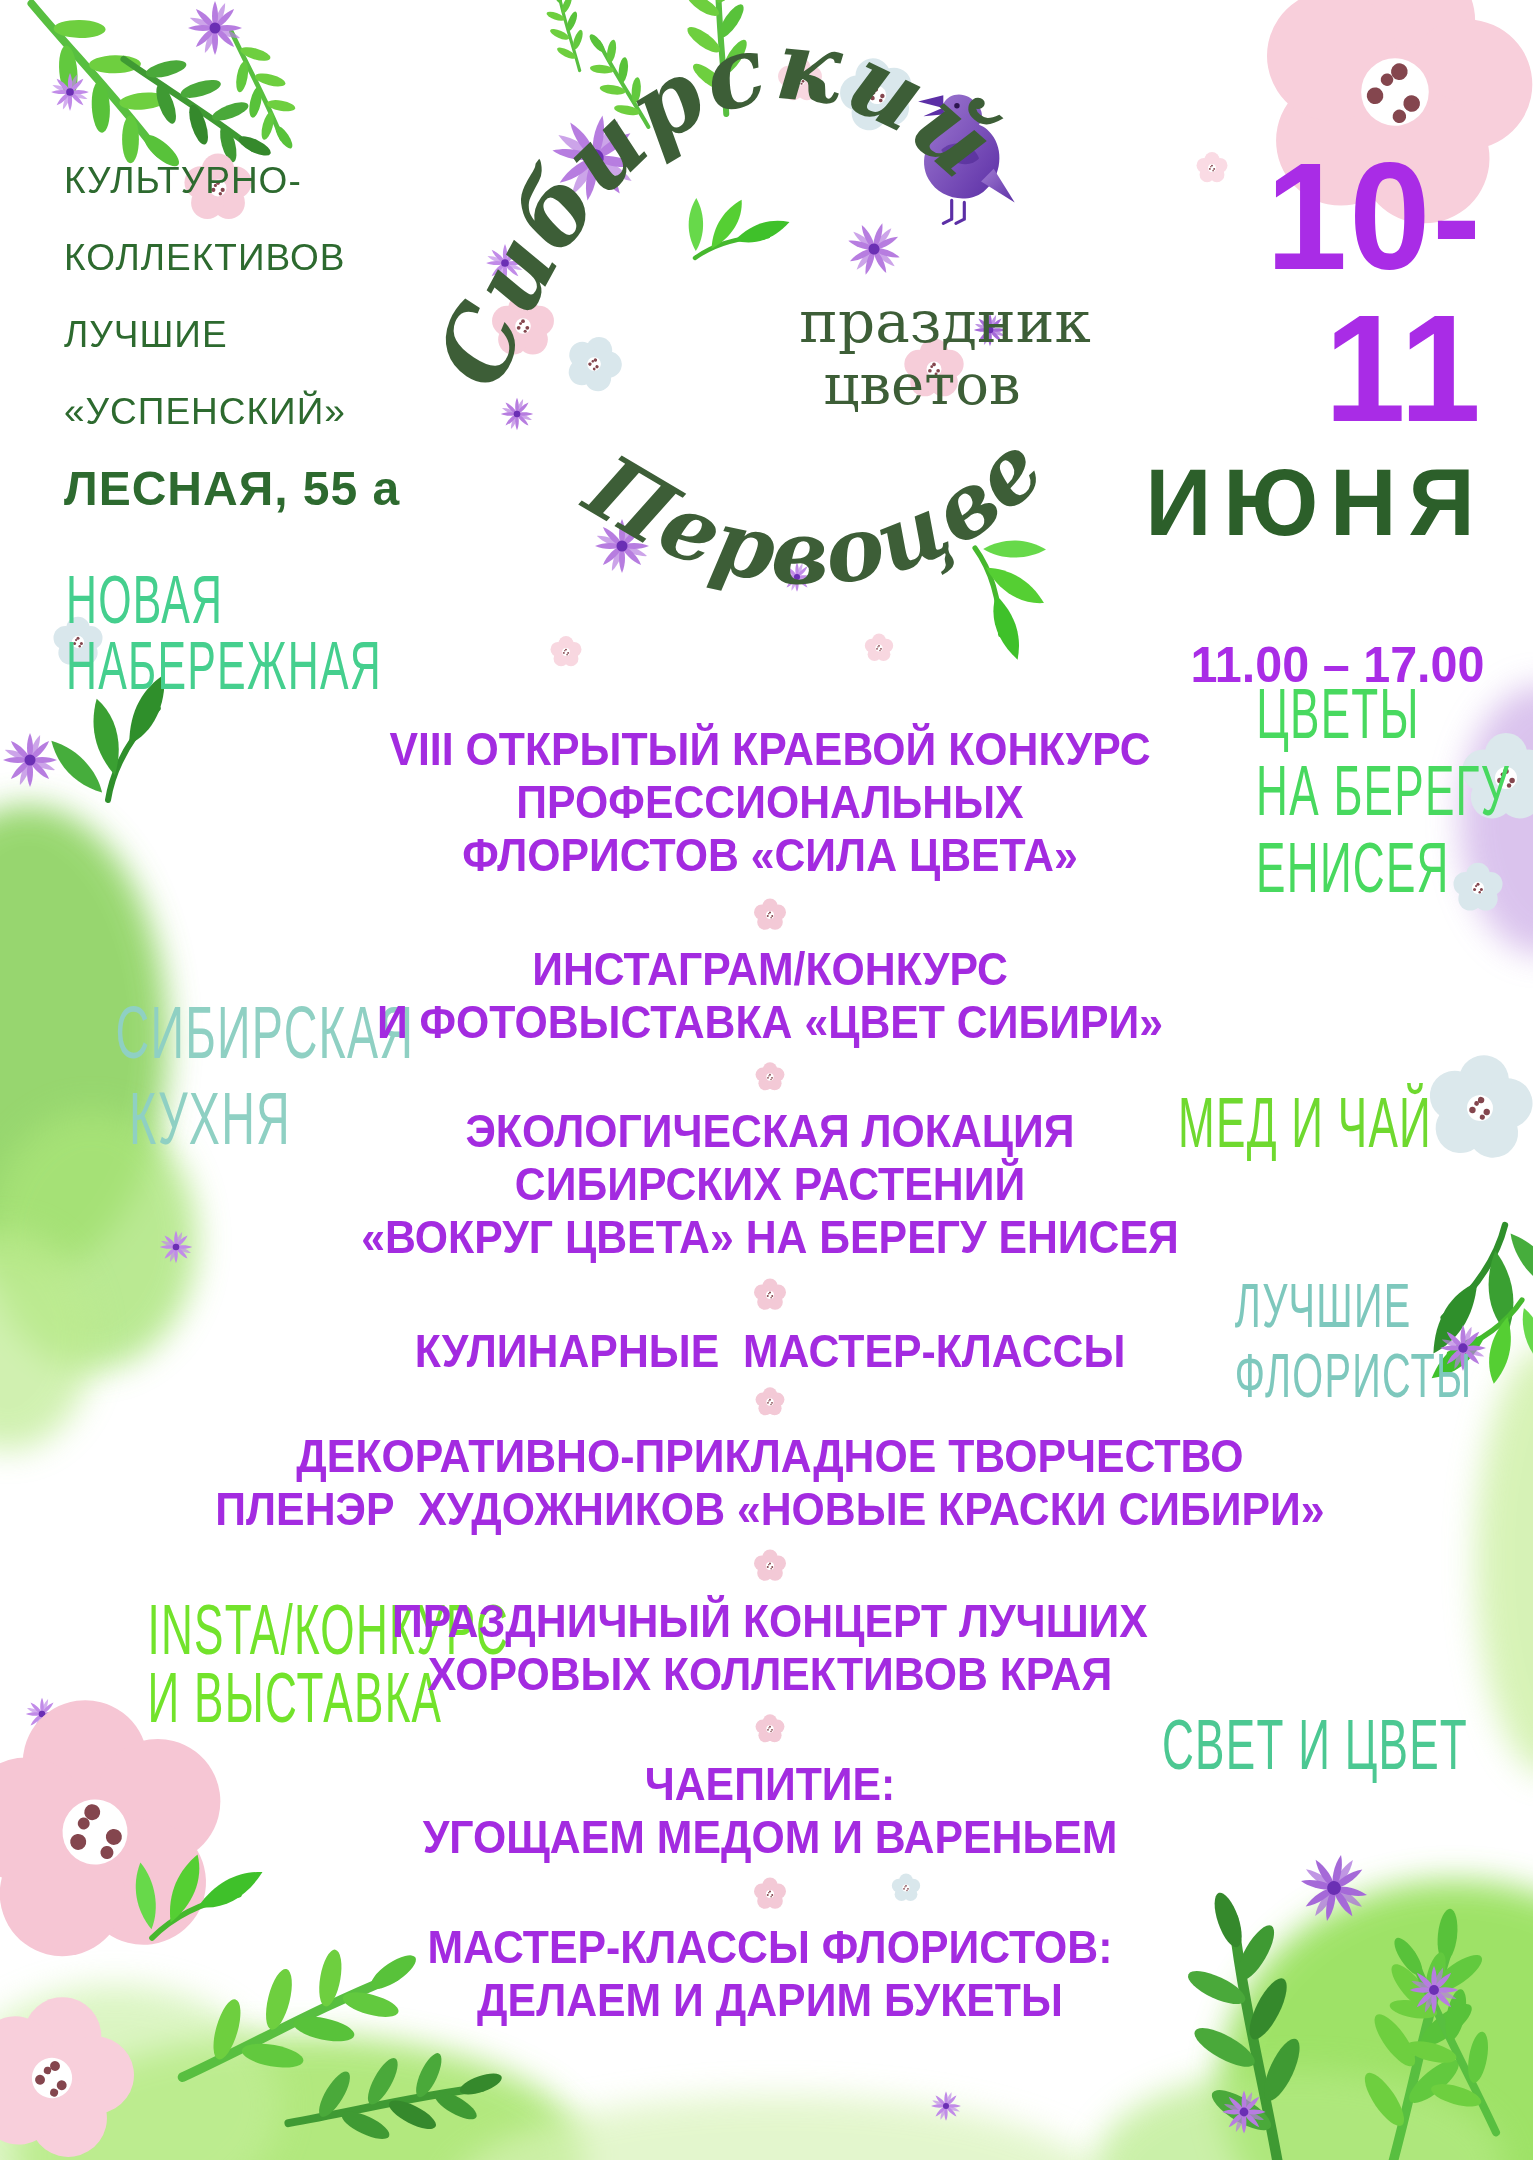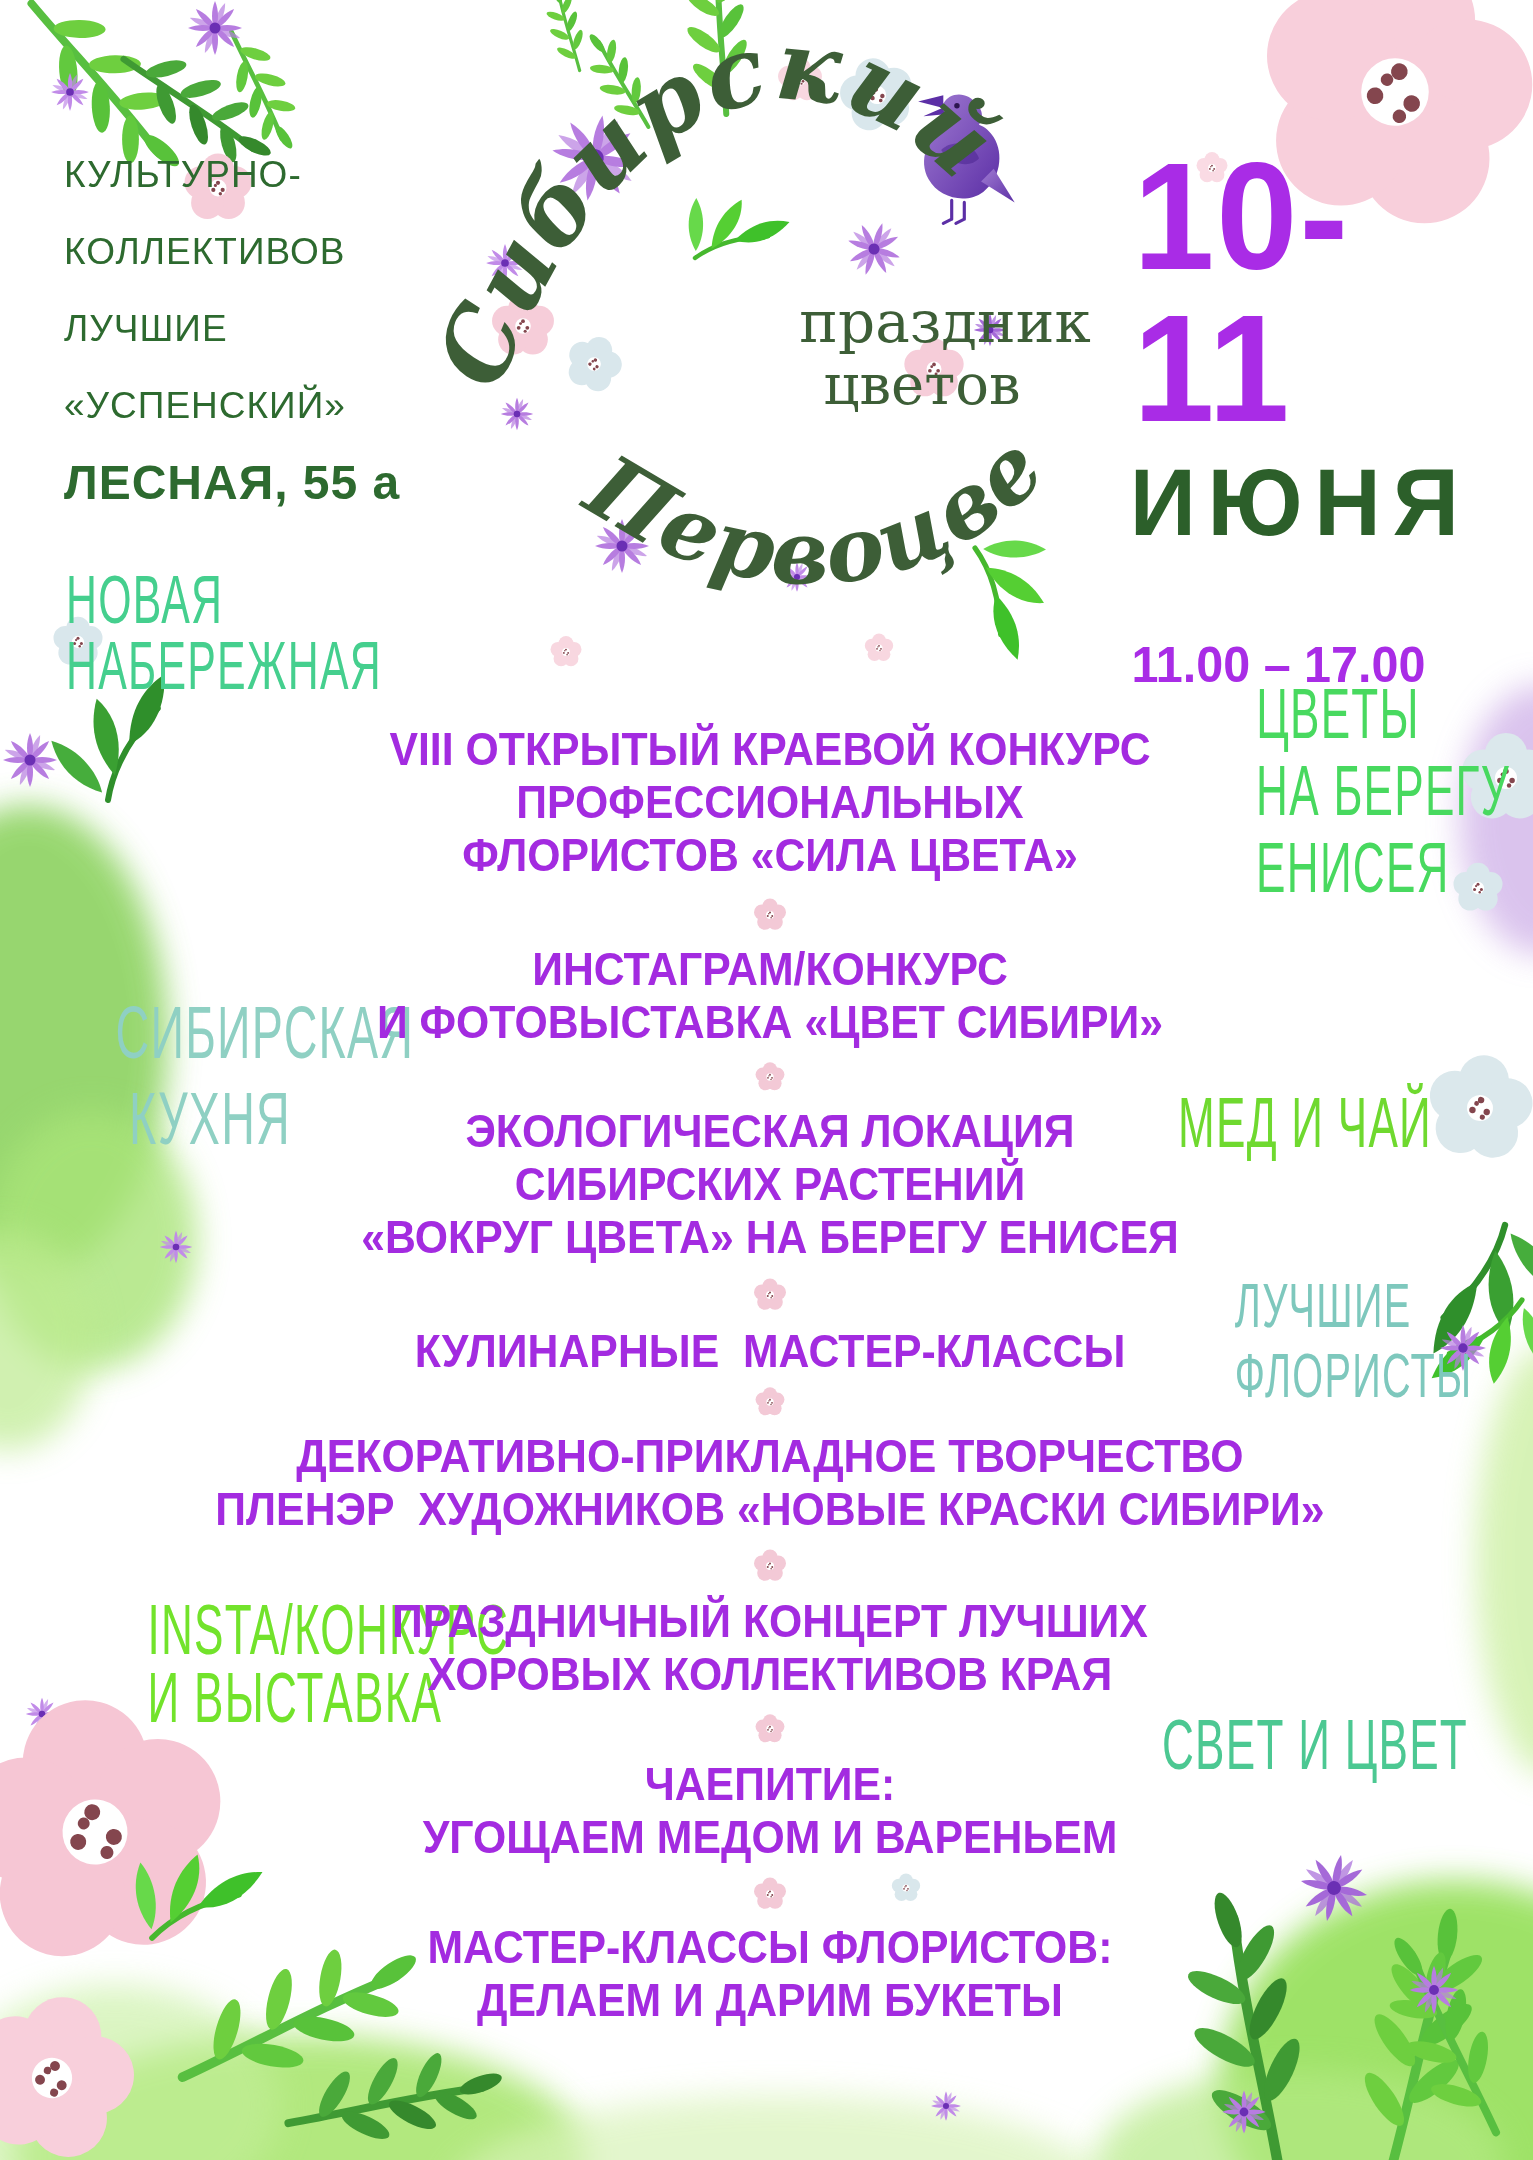--- a/index.html
+++ b/index.html
@@ -4,26 +4,26 @@
 <style>
   html,body{margin:0;padding:0;background:#e8e8e8;}
   .poster{
     position:relative;width:1533px;height:2160px;background:#ffffff;
     overflow:hidden;font-family:"Liberation Sans",sans-serif;margin:0 auto;
   }
   svg.decor{position:absolute;left:0;top:0;z-index:0;}
   .txt{position:absolute;z-index:2;}
 
   
-  .venue{left:64px;top:136px;width:340px;color:#2d6a2f;}
+  .venue{left:64px;top:142px;width:340px;color:#2d6a2f;}
   .venue-line{font-size:37px;line-height:77px;letter-spacing:1px;font-weight:400;white-space:nowrap;}
   .venue-addr{font-size:48px;line-height:77px;letter-spacing:1px;font-weight:700;white-space:nowrap;}
 
   
-  .dates{left:1126px;top:140px;width:364px;text-align:left;}
+  .dates{left:1126px;top:140px;width:364px;text-align:right;}
   .days{font-size:152px;line-height:152px;font-weight:700;color:#a92ce6;letter-spacing:2px;transform:scaleX(.96);}
   .month{font-size:94px;line-height:106px;font-weight:700;color:#2c5f2a;letter-spacing:12px;margin-top:6px;transform:scaleX(.98);}
   .hours{font-size:50px;line-height:54px;font-weight:700;color:#a92ce6;margin-top:82px;transform:scaleX(.97);white-space:nowrap;}
 
   
   .slabel{font-weight:400;letter-spacing:2px;white-space:nowrap;}
   .lab-line{display:block;}
 
   .lab-novaya{left:66px;top:566px;font-size:68px;line-height:66px;color:#45cf8e;transform:scaleX(.63);transform-origin:left top;}
   .lab-tsvety{left:1208px;top:676px;width:260px;text-align:center;font-size:70px;line-height:77px;color:#48d95f;transform:scaleX(.63);transform-origin:center top;}

